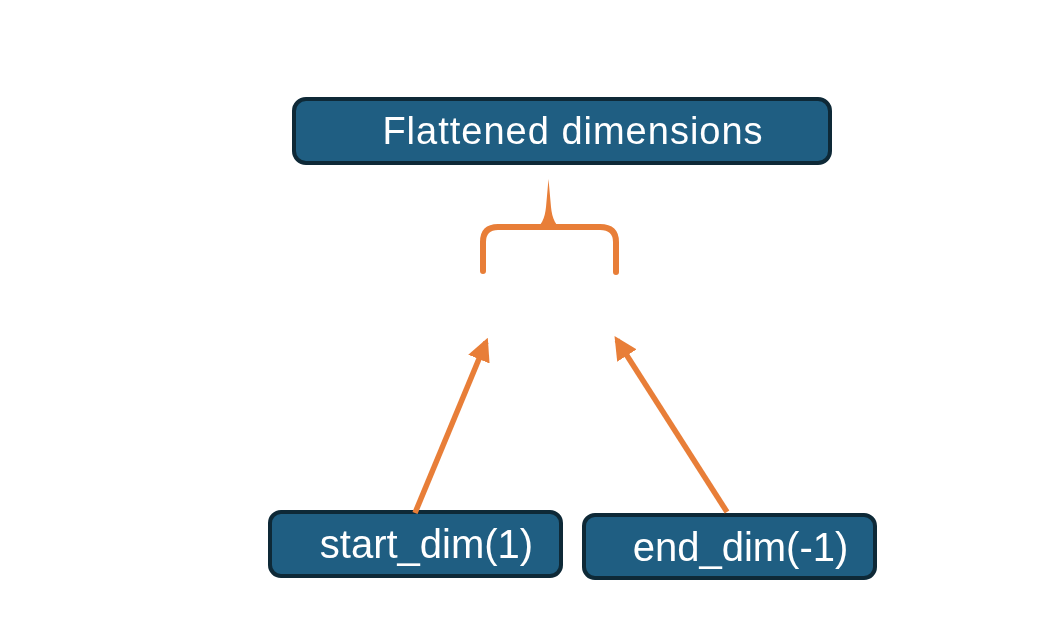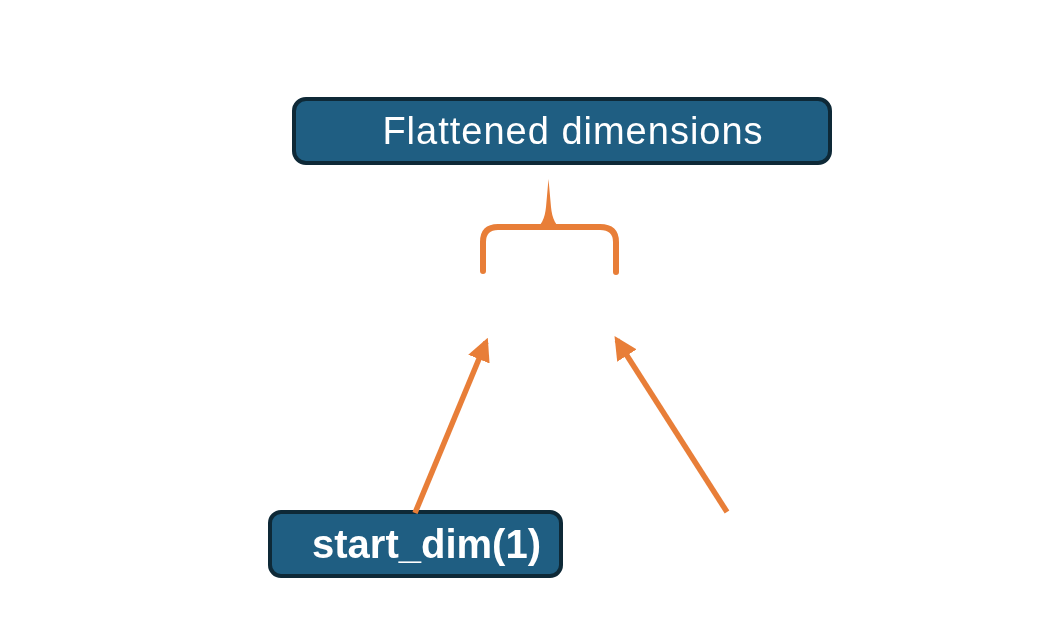--- a/index.html
+++ b/index.html
@@ -49,21 +49,20 @@
     border-width: 5px;
     border-radius: 22px;
     font-size: 50px;
     padding-top: 14px;
   }
   .node-start {
     left: 268px; top: 510px;
     width: 295px; height: 68px;
     border-radius: 13px;
     font-size: 40px;
-    font-weight: bold;
   }
   .node-end {
     left: 582px; top: 513px;
     width: 295px; height: 67px;
     border-radius: 13px;
     font-size: 40px;
   }
   .overlay {
     position: absolute;
     inset: 0;
@@ -80,20 +79,23 @@
 
   <div class="node node-title">
     <span>Flattened dimensions</span>
   </div>
 
 
   <div class="node node-start">
     <span>start_dim(1)</span>
   </div>
 
+  <div class="node node-end">
+    <span>end_dim(-1)</span>
+  </div>
 
   <svg class="overlay" width="1038" height="632" viewBox="0 0 1038 632">
     <defs>
       <marker id="arrowhead" viewBox="0 0 10 10" refX="8" refY="5" markerWidth="4.2" markerHeight="4.2" orient="auto">
         <path d="M 0 0 L 10 5 L 0 10 z" class="orange-fill"></path>
       </marker>
     </defs>
 
     <g>
       <path d="M 483 271 L 483 242 Q 483 227 498 227 L 600 227 Q 616 227 616 242 L 616 272" fill="none" class="orange-stroke" stroke-width="6" stroke-linecap="round" stroke-linejoin="round"></path>

